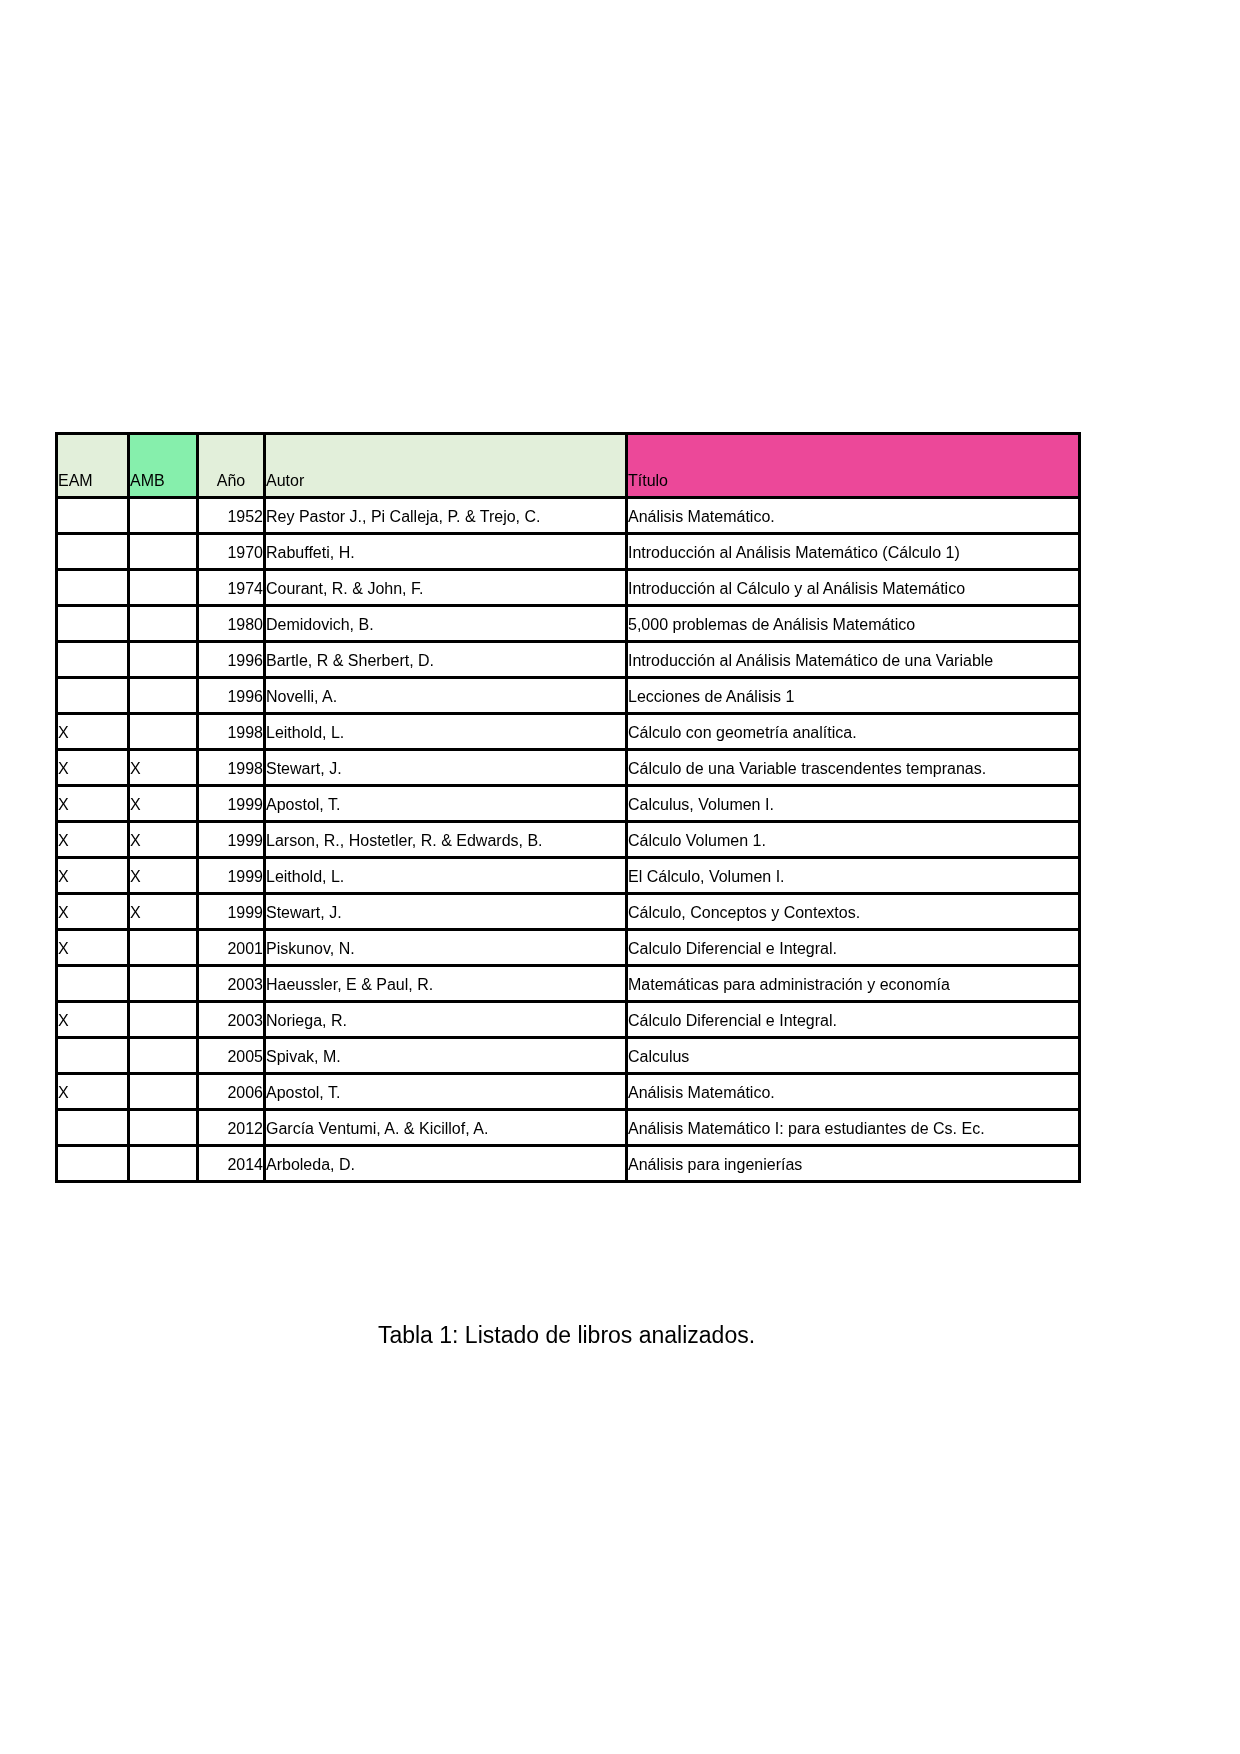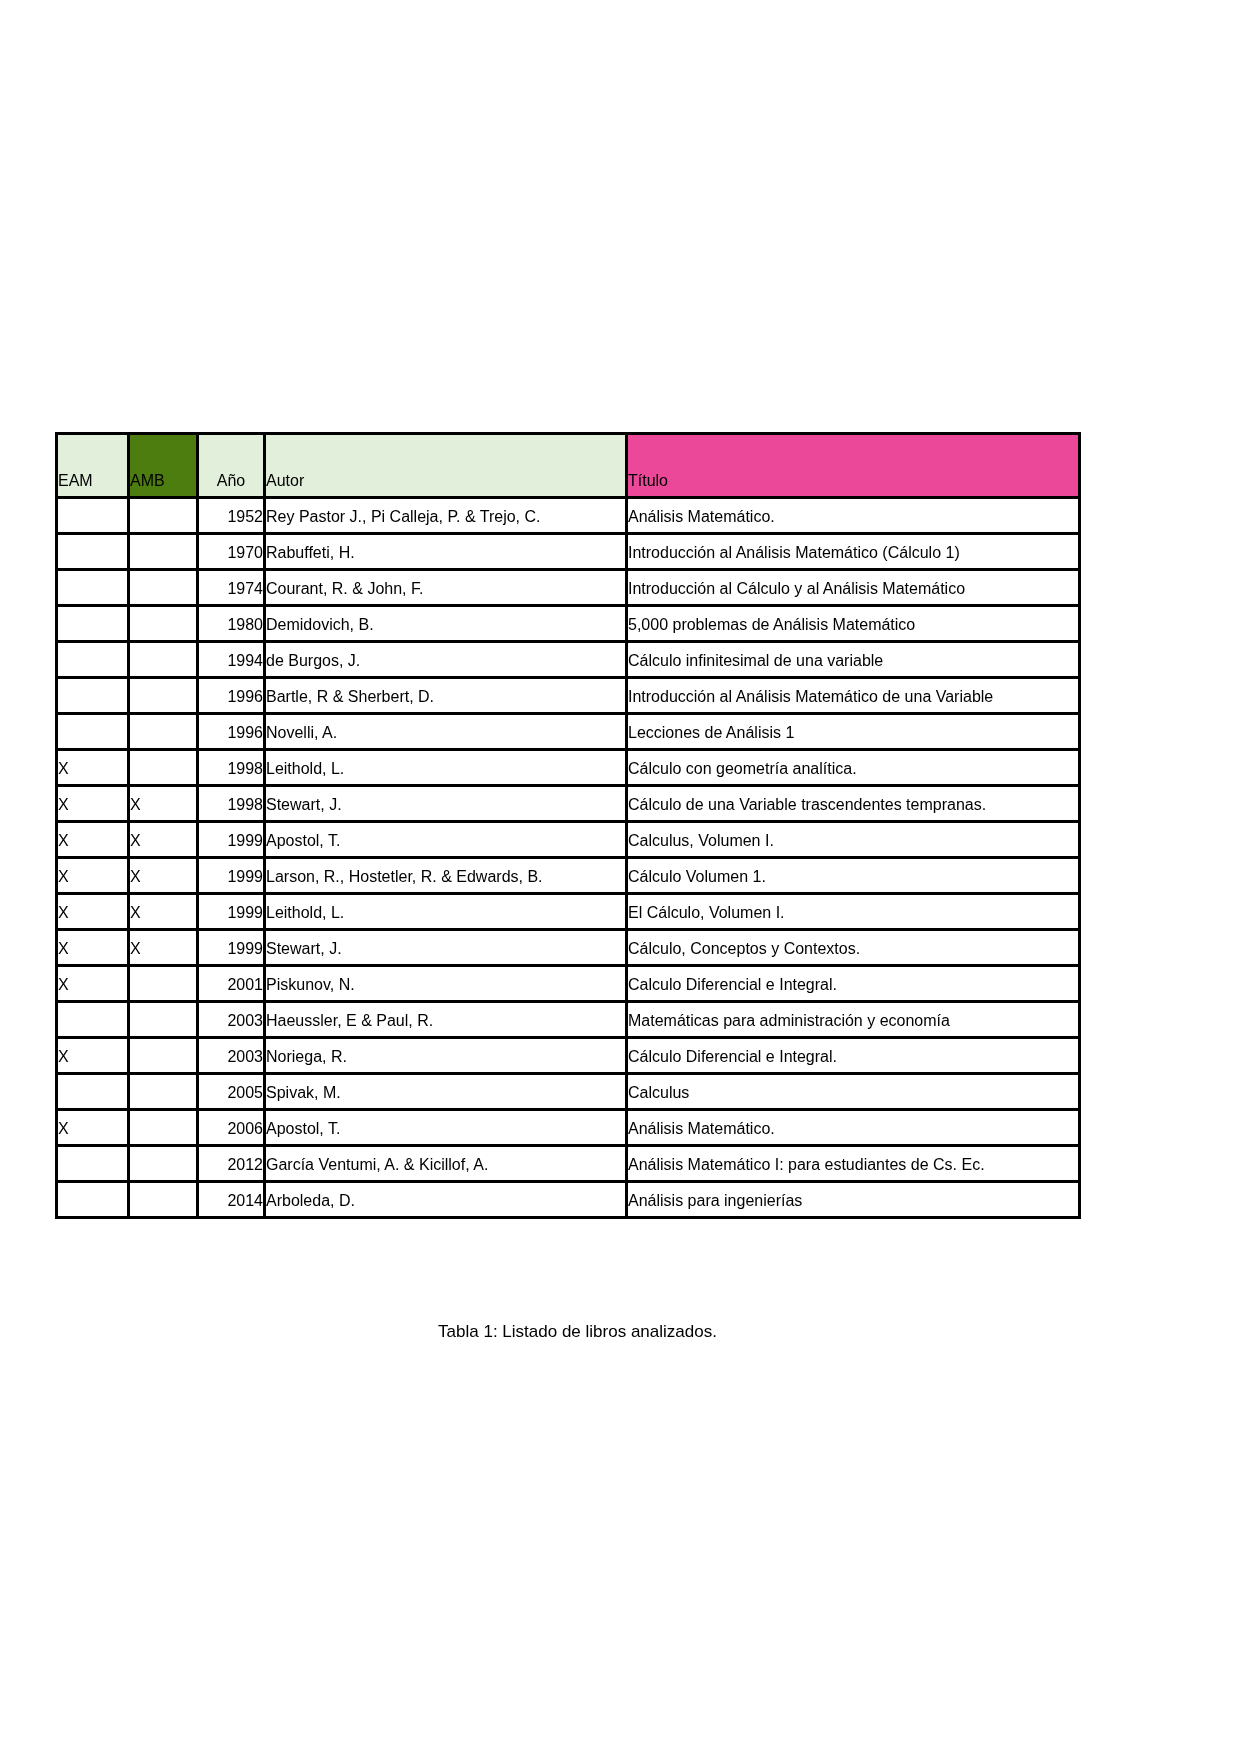--- a/index.html
+++ b/index.html
@@ -42,43 +42,43 @@
     height: 36px;
   }
   .col-eam, .col-amb { text-align: left; }
   th.col-ano { text-align: center; }
   td.col-ano { text-align: right; padding-right: 9px; }
   th.col-autor { text-align: left; }
   td.col-autor { text-align: left; padding-left: 10px; }
   .col-titulo { text-align: left; padding-left: 9px; }
   .caption {
     position: absolute;
-    left: 66px;
+    left: 55px;
     top: 1322px;
     width: 1023px;
     text-align: center;
-    font-size: 17px;
+    font-size: 23px;
   }
 </style>
 </head>
 <body>
 
 <div class="table-wrap">
   <table class="books-table">
     <colgroup>
       <col style="width:72px">
       <col style="width:69px">
       <col style="width:67px">
       <col style="width:362px">
       <col style="width:453px">
     </colgroup>
     <thead>
       <tr>
         <th class="col-eam" style="background: rgb(226, 239, 218);">EAM</th>
-        <th class="col-amb" style="background: #4d7c0f;">AMB</th>
+        <th class="col-amb" style="background: #86efac;">AMB</th>
         <th class="col-ano" style="background: rgb(226, 239, 218);">Año</th>
         <th class="col-autor" style="background: rgb(226, 239, 218);">Autor</th>
         <th class="col-titulo" style="background: #ec4899;">Título</th>
       </tr>
     </thead>
     <tbody>
         <tr>
           <td class="col-eam"></td>
           <td class="col-amb"></td>
           <td class="col-ano">1952</td>
@@ -98,27 +98,20 @@
           <td class="col-ano">1974</td>
           <td class="col-autor">Courant, R. &amp; John, F.</td>
           <td class="col-titulo">Introducción al Cálculo y al Análisis Matemático</td>
         </tr>
         <tr>
           <td class="col-eam"></td>
           <td class="col-amb"></td>
           <td class="col-ano">1980</td>
           <td class="col-autor">Demidovich, B.</td>
           <td class="col-titulo">5,000 problemas de Análisis Matemático</td>
-        </tr>
-        <tr>
-          <td class="col-eam"></td>
-          <td class="col-amb"></td>
-          <td class="col-ano">1994</td>
-          <td class="col-autor">de Burgos, J.</td>
-          <td class="col-titulo">Cálculo infinitesimal de una variable</td>
         </tr>
         <tr>
           <td class="col-eam"></td>
           <td class="col-amb"></td>
           <td class="col-ano">1996</td>
           <td class="col-autor">Bartle, R &amp; Sherbert, D.</td>
           <td class="col-titulo">Introducción al Análisis Matemático de una Variable</td>
         </tr>
         <tr>
           <td class="col-eam"></td>

